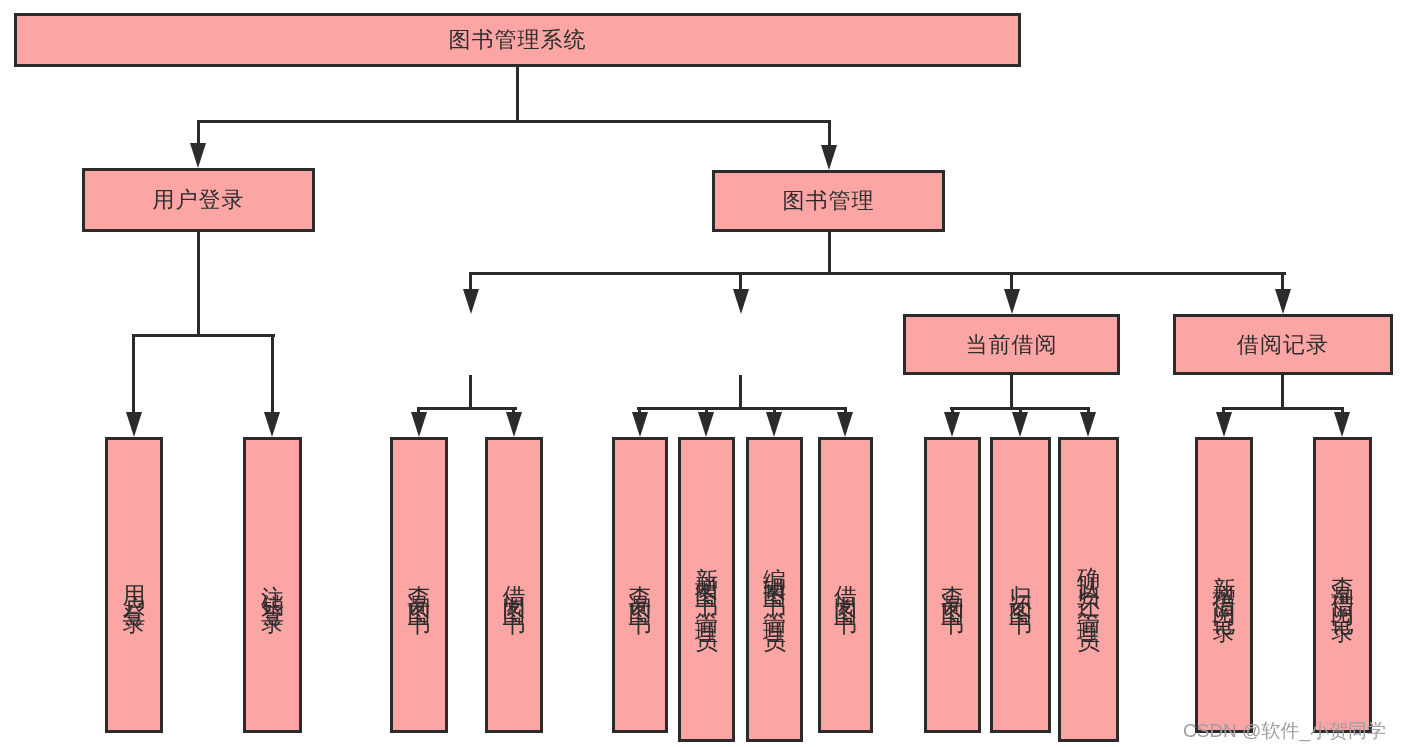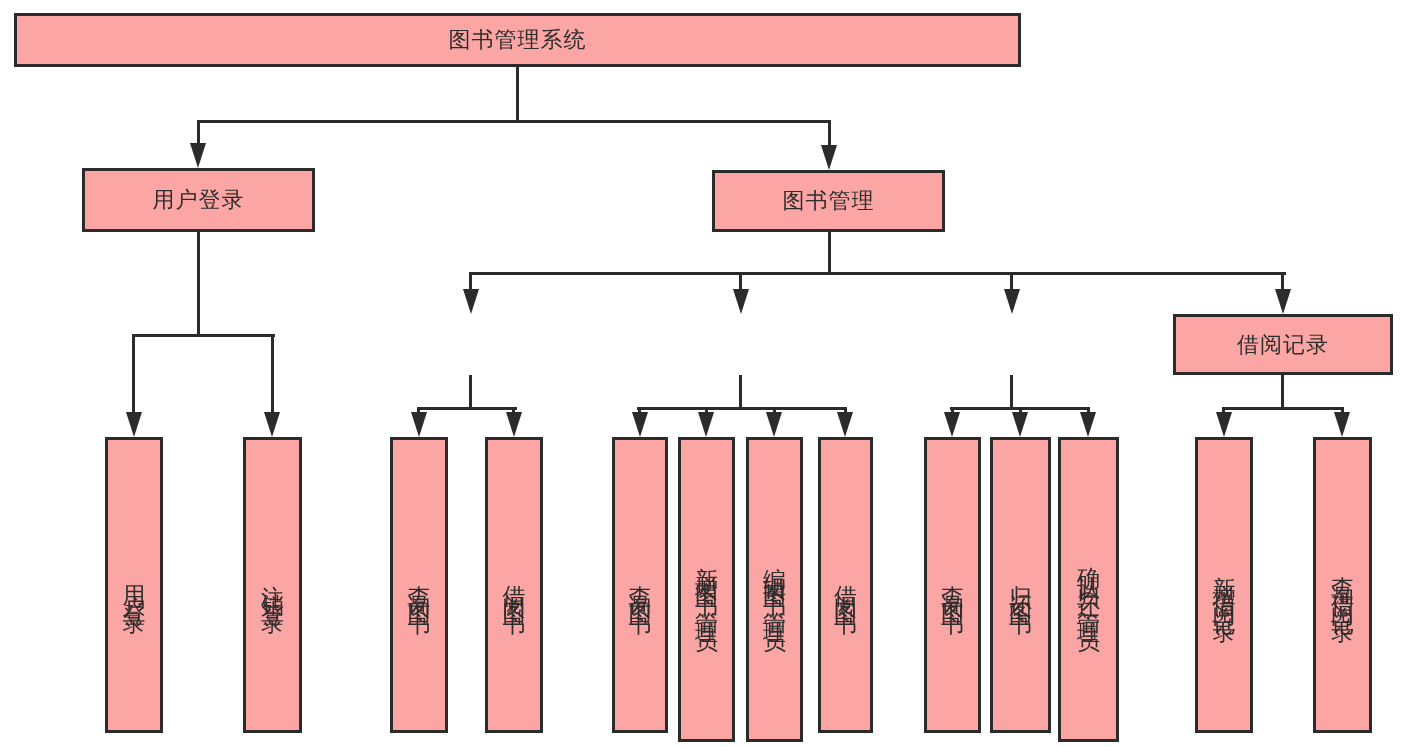--- a/index.html
+++ b/index.html
@@ -68,20 +68,23 @@
   <div class="hline" style="left:469px; top:272px; width:817px;"></div>
   <div class="vline" style="left:469px; top:272px; height:20px;"></div>
   <div class="arrow" style="left:463px; top:289px;"></div>
   <div class="vline" style="left:739px; top:272px; height:20px;"></div>
   <div class="arrow" style="left:733px; top:289px;"></div>
   <div class="vline" style="left:1010px; top:272px; height:20px;"></div>
   <div class="arrow" style="left:1004px; top:289px;"></div>
   <div class="vline" style="left:1281px; top:272px; height:20px;"></div>
   <div class="arrow" style="left:1275px; top:289px;"></div>
 
+  <div class="box" style="left:903px; top:314px; width:217px; height:61px;">
+    <span>当前借阅</span>
+  </div>
   <div class="box" style="left:1173px; top:314px; width:220px; height:61px;">
     <span>借阅记录</span>
   </div>
 
   <div class="vline" style="left:469px; top:375px; height:35px;"></div>
   <div class="hline" style="left:417px; top:407px; width:100px;"></div>
   <div class="vline" style="left:417px; top:407px; height:8px;"></div>
   <div class="arrow" style="left:411px; top:412px;"></div>
   <div class="vline" style="left:512px; top:407px; height:8px;"></div>
   <div class="arrow" style="left:506px; top:412px;"></div>
@@ -150,14 +153,15 @@
     <span>确认归还（管理员）</span>
   </div>
 
   <div class="box vbox" style="left:1195px; top:437px; width:58px; height:296px;">
     <span>新增借阅记录</span>
   </div>
   <div class="box vbox" style="left:1313px; top:437px; width:59px; height:296px;">
     <span>查询借阅记录</span>
   </div>
 
+  <div class="watermark" style="left:1183px; top:718px;">CSDN @软件_小贺同学</div>
 
 </div>
 
 </body></html>

